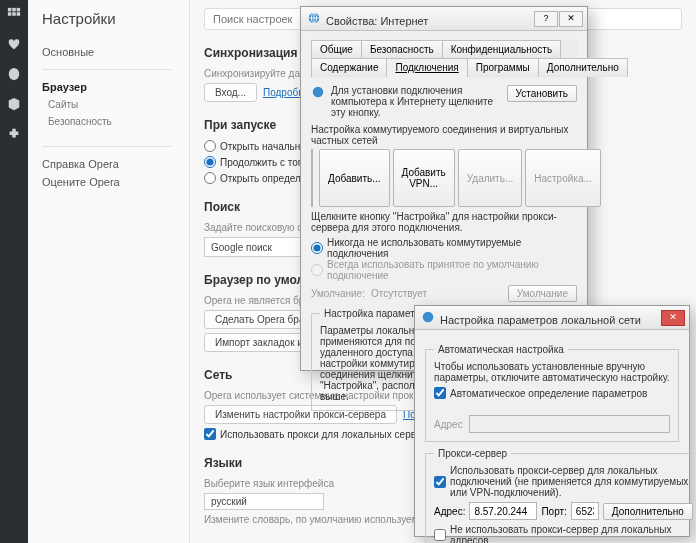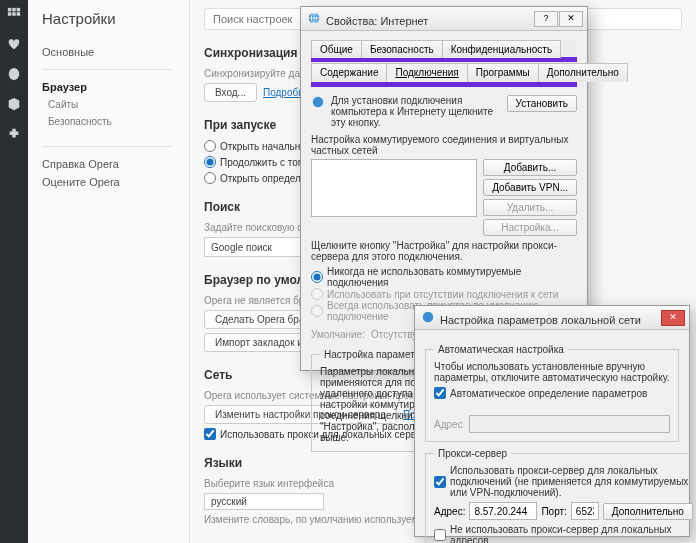--- a/index.html
+++ b/index.html
@@ -36,21 +36,21 @@
   .win .titlebar { height:24px; display:flex; align-items:center; justify-content:space-between; padding:0 4px 0 6px; background:linear-gradient(#f9f9f9,#e6e6e6); border-bottom:1px solid #c0c0c0; }
   .win .titlebar .t-left { display:flex; align-items:flex-end; gap:5px; color:#333; }
   .win .titlebar .t-ctrls { display:flex; gap:1px; }
   .win .titlebar .t-ctrls button { border:1px solid #b5b5b5; background:#f5f5f5; width:24px; height:16px; font-size:9px; line-height:1; cursor:pointer; }
   .win .titlebar .t-ctrls button.close { background:#d9534f; color:#fff; border-color:#b03530; }
   .win .body { padding:8px 10px; }
   .fieldbtn { border:1px solid #b5b5b5; background:linear-gradient(#fdfdfd,#ececec); padding:2px 8px; font-size:10px; cursor:pointer; border-radius:2px; }
   .fieldbtn:disabled, .fieldbtn.disabled { color:#9a9a9a; cursor:default; }
   fieldset { border:1px solid #c9c9c9; padding:6px 8px 8px; margin:6px 0; }
   legend { font-size:10px; padding:0 4px; color:#333; }
-  .tabrow { display:flex; border-bottom:6px solid #6d28d9; background:#ececec; }
+  .tabrow { display:flex; border-bottom:1px solid #6d28d9; background:#ececec; }
   .tab { border:1px solid #c0c0c0; border-bottom:none; background:linear-gradient(#f9f9f9,#e7e7e7); font-size:10px; padding:3px 8px; margin-right:-1px; cursor:pointer; position:relative; top:1px; }
   .tab.active { background:#f0f0f0; border-bottom:1px solid #f0f0f0;text-decoration:underline; }
   input.txt { border:1px solid #b5b5b5; height:18px; padding:0 4px; font-size:10px; }
   label.inline { display:flex; align-items:center; gap:4px; font-size:10px; color:#333; }
 
   
   #win-inet { left:300px; top:6px; width:288px; height:365px; }
   #win-lan { left:414px; top:305px; width:276px; height:232px; }
 
   .globe-icon svg { width:14px; height:14px; }
@@ -214,36 +214,32 @@
       <span class="globe-icon"><svg viewBox="0 0 16 16">
             <circle cx="8" cy="8" r="6" fill="#3a8dd0"></circle>
           </svg></span>
       <span style="flex:1; font-size:10px; color:#333;">Для установки подключения компьютера к Интернету щелкните эту кнопку.</span>
       <button class="fieldbtn">Установить</button>
     </div>
 
     <div style="font-size:10px; margin-top:6px; color:#333;">Настройка коммутируемого соединения и виртуальных частных сетей</div>
     <div style="display:flex; gap:6px; margin-top:3px;">
       <div style="flex:1; height:58px; border:1px solid #b5b5b5; background:#fff;"></div>
-      <div style="display:flex; flex-direction:column; gap:3px;">
+      <div style="display:flex; gap:3px;">
         <button class="fieldbtn">Добавить...</button>
         <button class="fieldbtn">Добавить VPN...</button>
         <button class="fieldbtn disabled">Удалить...</button>
         <button class="fieldbtn disabled">Настройка...</button>
       </div>
     </div>
     <div style="font-size:10px; color:#333; margin-top:4px;">Щелкните кнопку "Настройка" для настройки прокси-сервера для этого подключения.</div>
 
     <label class="inline" style="margin-top:4px;">
         <input type="radio" class="radio" name="d" checked="" style="">
         <span>Никогда не использовать коммутируемые подключения</span>
-      </label>
-    <label class="inline">
-        <input type="radio" class="radio" name="d" disabled="" style="">
-        <span style="color:#9a9a9a;">Использовать при отсутствии подключения к сети</span>
       </label>
     <label class="inline">
         <input type="radio" class="radio" name="d" disabled="" style="">
         <span style="color:#9a9a9a;">Всегда использовать принятое по умолчанию подключение</span>
       </label>
 
     <div style="display:flex; align-items:center; gap:6px; margin-top:4px;">
       <span style="font-size:10px; color:#9a9a9a;">Умолчание:</span>
       <span style="font-size:10px; color:#9a9a9a; flex:1;">Отсутствует</span>
       <button class="fieldbtn disabled">Умолчание</button>

